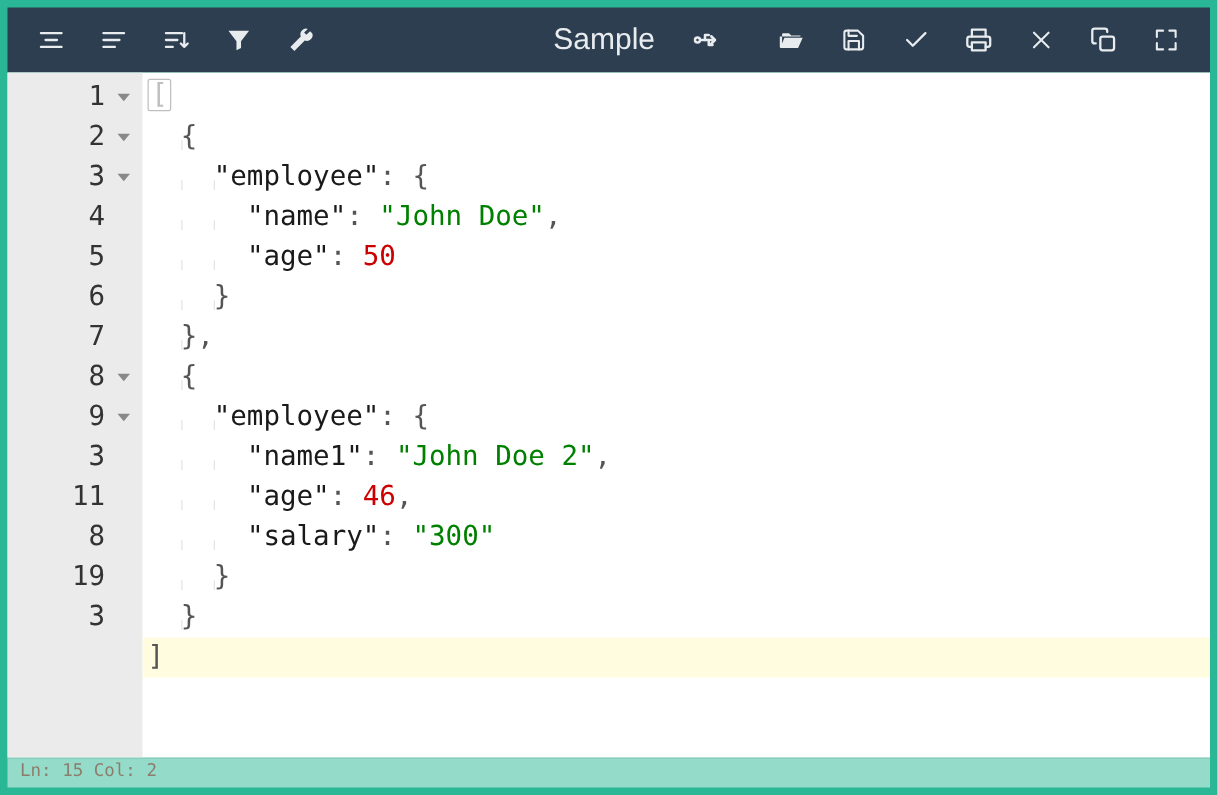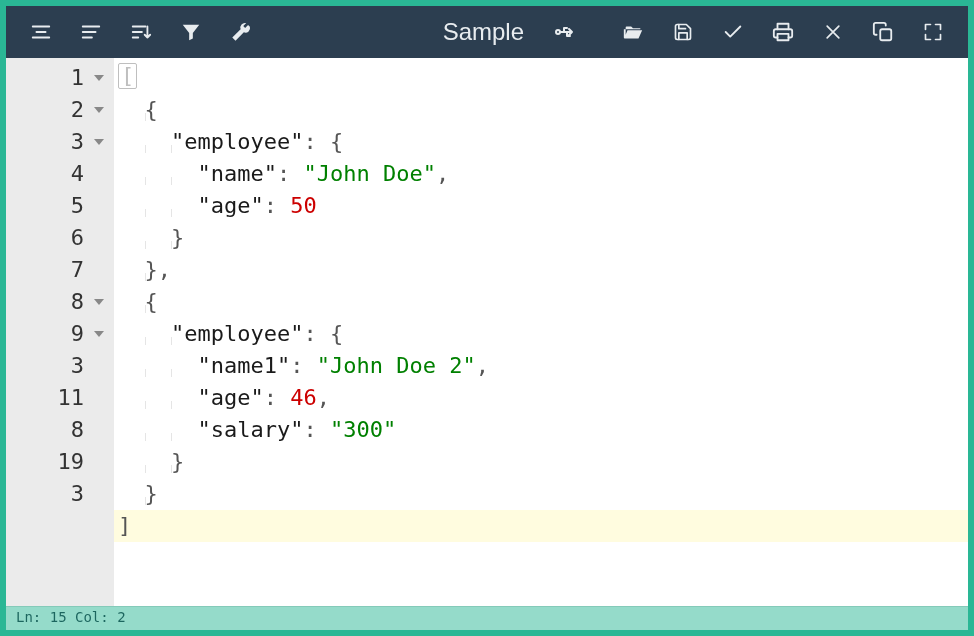--- a/index.html
+++ b/index.html
@@ -52,21 +52,21 @@
   .cline.hl{background:var(--hl)}
   .ind{display:inline-block;position:relative}
   .ind::before{content:"";position:absolute;left:0;top:-4px;bottom:-4px;border-left:1px solid #E5E5E5}
   .brk{display:inline-block;border:1px solid #BFBFBF;border-radius:2px;color:#BFBFBF;padding:0 2px;line-height:24px;vertical-align:2px}
   .k{color:var(--key)}
   .s{color:var(--str)}
   .n{color:var(--num)}
   .p{color:var(--punc)}
   .status{
     height:24px;background:#FFFFFF;opacity:.5;border-top:1px solid #DDD;
-    font-family:"DejaVu Sans Mono",monospace;font-size:14px;color:#0f172a;
+    font-family:"DejaVu Sans Mono",monospace;font-size:14px;color:#ef4444;
     padding:2px 10px;
   }
 </style>
 </head>
 <body>
 
 <div class="outer">
   <div class="toolbar">
     <div class="tool">
       <svg width="22" height="22" viewBox="0 0 24 24">

